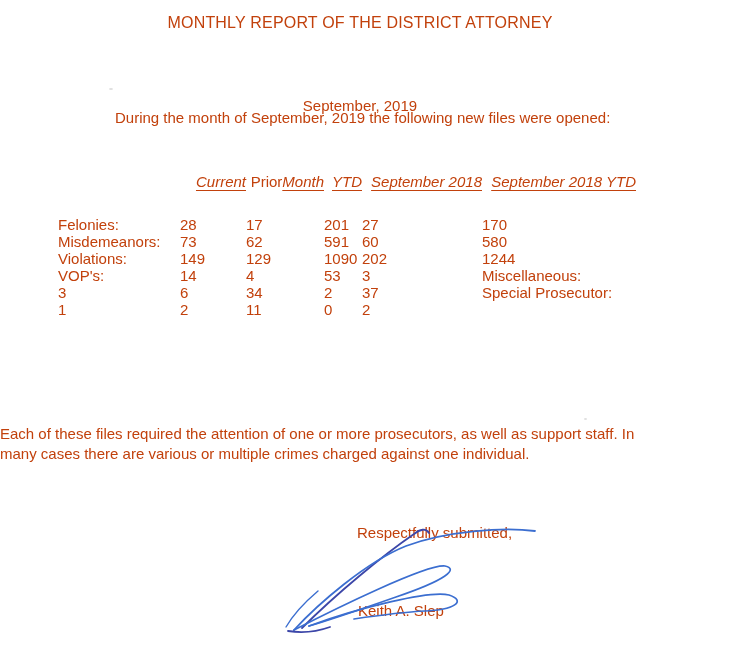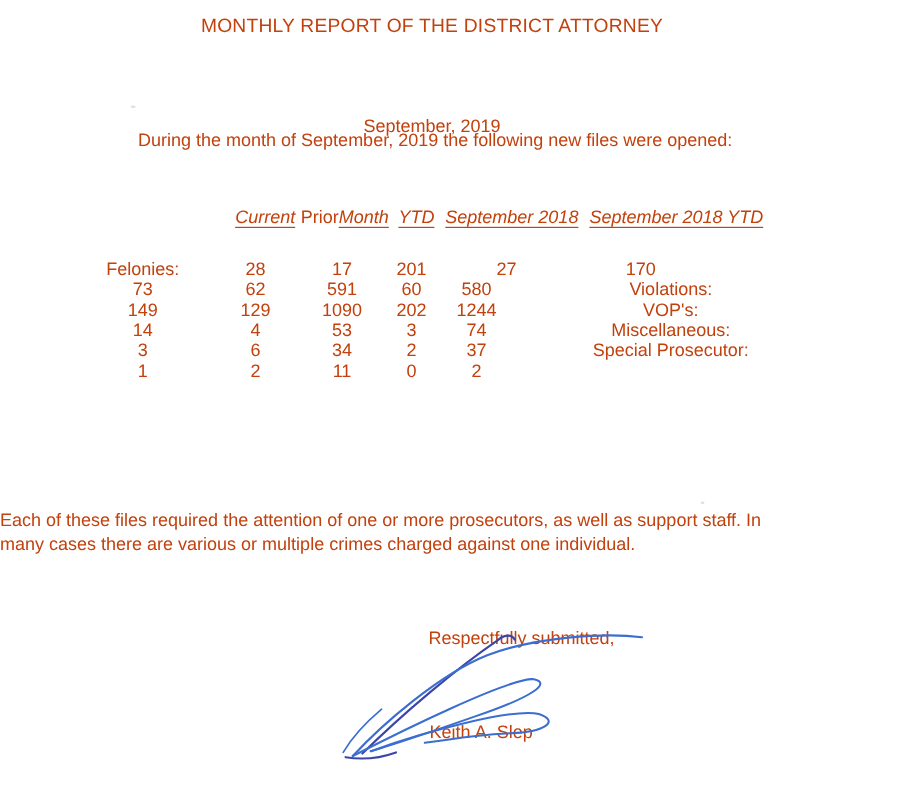--- a/index.html
+++ b/index.html
@@ -31,22 +31,22 @@
   .hdr-cell .uline {
     text-decoration: underline;
     text-decoration-thickness: 1.4px;
     text-underline-offset: 3px;
     line-height: 22px;
     font-style: italic;
   }
   .hdr-cell .topline { line-height: 22px; }
   .spacer-row { grid-column: 1 / -1; height: 10px; }
   .cell { line-height: 17px; }
-  .cell.label { text-align: center; }
-  .cell.num { text-align: center; }
+  .cell.label { text-align: left; }
+  .cell.num { text-align: left; }
   .cell.num.last { padding-right: 50px; }
 
   .paragraph { position: absolute; left: 0; top: 424px; width: 740px; font-size: 15px; line-height: 20px; }
 
   .salutation { position: absolute; left: 357px; top: 524px; font-size: 15px; z-index: 1; }
   .signatory { position: absolute; left: 358px; top: 601px; font-size: 15px; line-height: 20px; z-index: 1; }
 
   .signature-svg { position: absolute; left: 278px; top: 520px; z-index: 2; }
 
   .speck { position: absolute; border-radius: 50%; background: #b9b9b9; opacity: 0.45; }
@@ -86,39 +86,39 @@
 
     <div class="spacer-row"></div>
 
     <div class="cell label">Felonies:</div>
     <div class="cell num">28</div>
     <div class="cell num">17</div>
     <div class="cell num">201</div>
     <div class="cell num">27</div>
     <div class="cell num last">170</div>
 
+    <div class="cell label">Misdemeanors:</div>
     <div class="cell num">73</div>
     <div class="cell num">62</div>
     <div class="cell num">591</div>
     <div class="cell num">60</div>
     <div class="cell num last">580</div>
 
     <div class="cell label">Violations:</div>
     <div class="cell num">149</div>
     <div class="cell num">129</div>
     <div class="cell num">1090</div>
     <div class="cell num">202</div>
     <div class="cell num last">1244</div>
 
     <div class="cell label">VOP's:</div>
     <div class="cell num">14</div>
     <div class="cell num">4</div>
     <div class="cell num">53</div>
     <div class="cell num">3</div>
-    <div class="cell num last">74</div>
 
     <div class="cell label">Miscellaneous:</div>
     <div class="cell num">3</div>
     <div class="cell num">6</div>
     <div class="cell num">34</div>
     <div class="cell num">2</div>
     <div class="cell num last">37</div>
 
     <div class="cell label">Special Prosecutor:</div>
     <div class="cell num">1</div>

